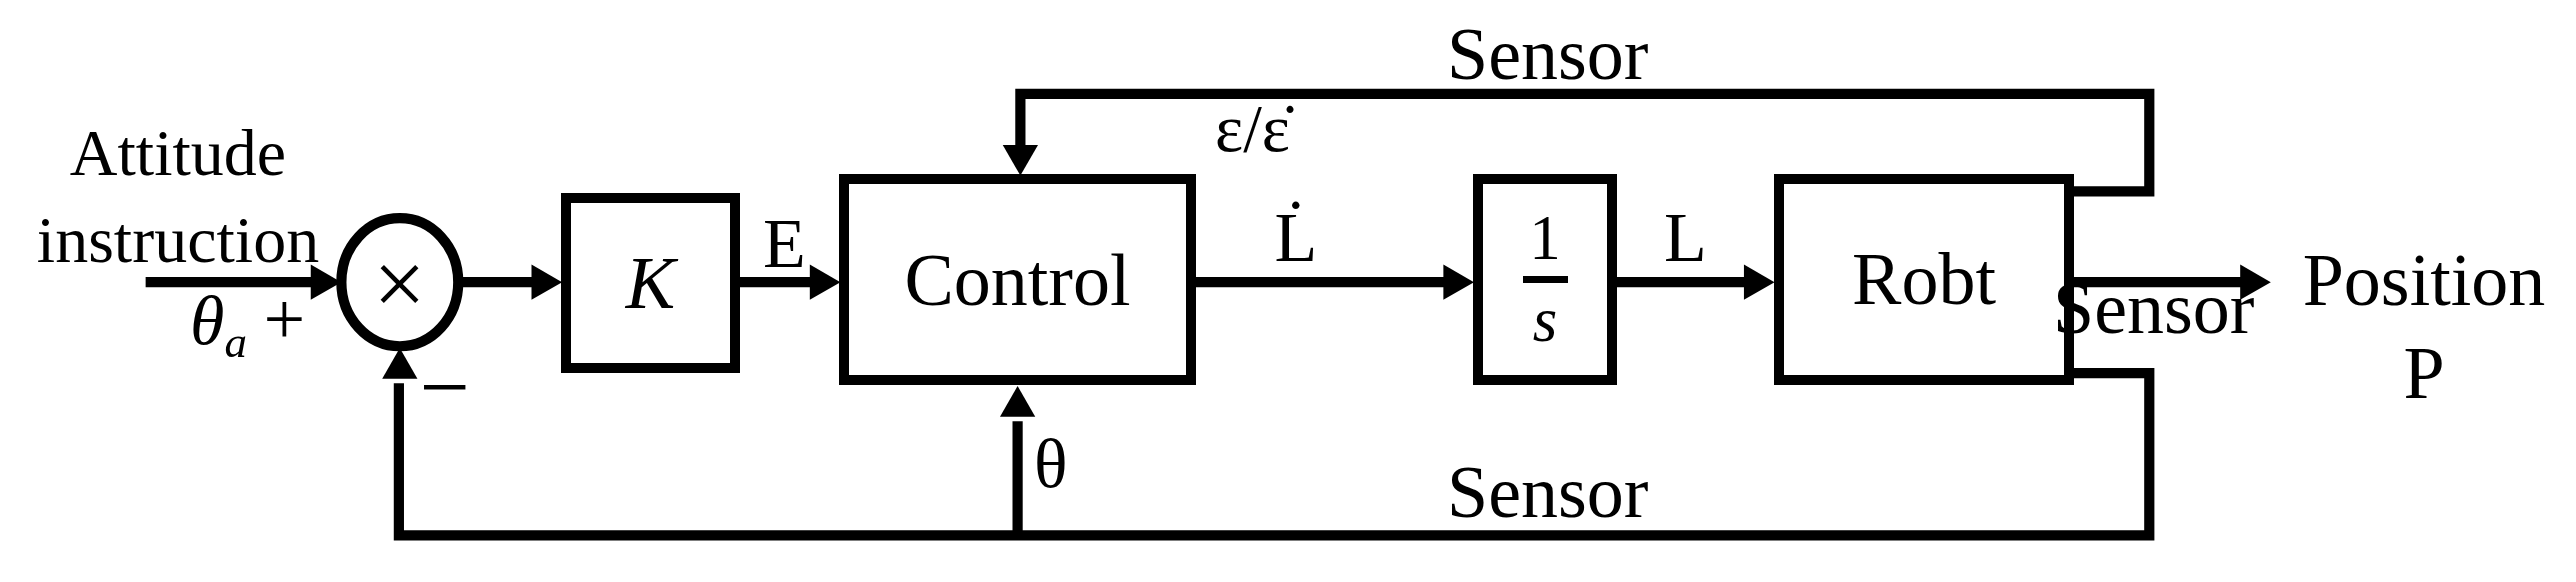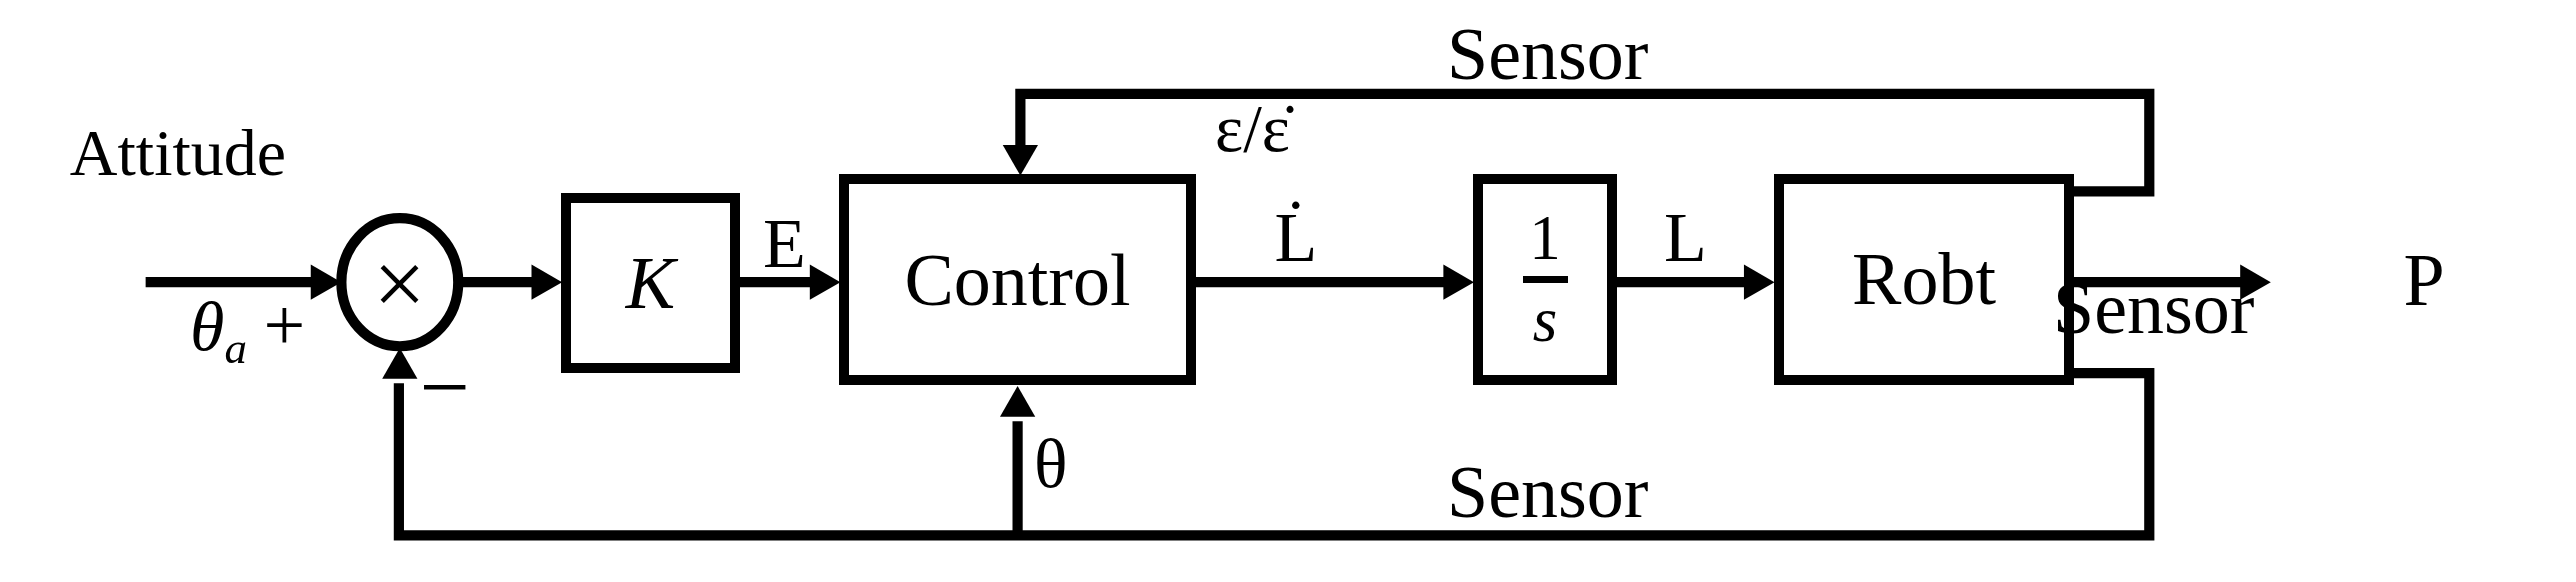--- a/index.html
+++ b/index.html
@@ -30,21 +30,21 @@
   .ital { }
 
   
   .attitude-label {
     left: 15px; top: 109px; width: 326px;
     font-size: 66px; line-height: 87px; text-align: center;
   }
   .attitude-label span { display: block; }
 
   .theta-a-plus {
-    left: 190px; top: 288px;
+    left: 190px; top: 282px;
     font-size: 70px;
   }
   .theta-a-plus .base { font-style: italic; }
   .theta-a-plus .subscript {
     font-size: 45px; font-style: italic;
     position: relative; top: 13px;
   }
   .theta-a-plus .plus {
     font-style: normal; font-size: 74px; margin-left: 16.7px;
   }
@@ -156,36 +156,38 @@
       <span class="den">s</span>
     </div>
   </div>
 
   <div class="block plant-block">
     <span>Robt</span>
   </div>
 
   <div class="label attitude-label">
     <span>Attitude</span>
+    <span>instruction</span>
   </div>
 
   <div class="label theta-a-plus">
     <span class="base">θ</span><span class="subscript">a</span><span class="plus">+</span>
   </div>
 
   <div class="label minus-label">−</div>
 
   <div class="label e-label ital">E</div>
   <div class="label eps-label ital">ε/ε̇</div>
   <div class="label ldot-label ital">L̇</div>
   <div class="label l-label ital">L</div>
   <div class="label theta-label ital">θ</div>
 
   <div class="label sensor-top">Sensor</div>
   <div class="label sensor-middle">Sensor</div>
   <div class="label sensor-bottom">Sensor</div>
 
   <div class="label position-label">
+    <span>Position</span>
     <span class="ital">P</span>
   </div>
 
 </div>
 
 
 </body></html>

